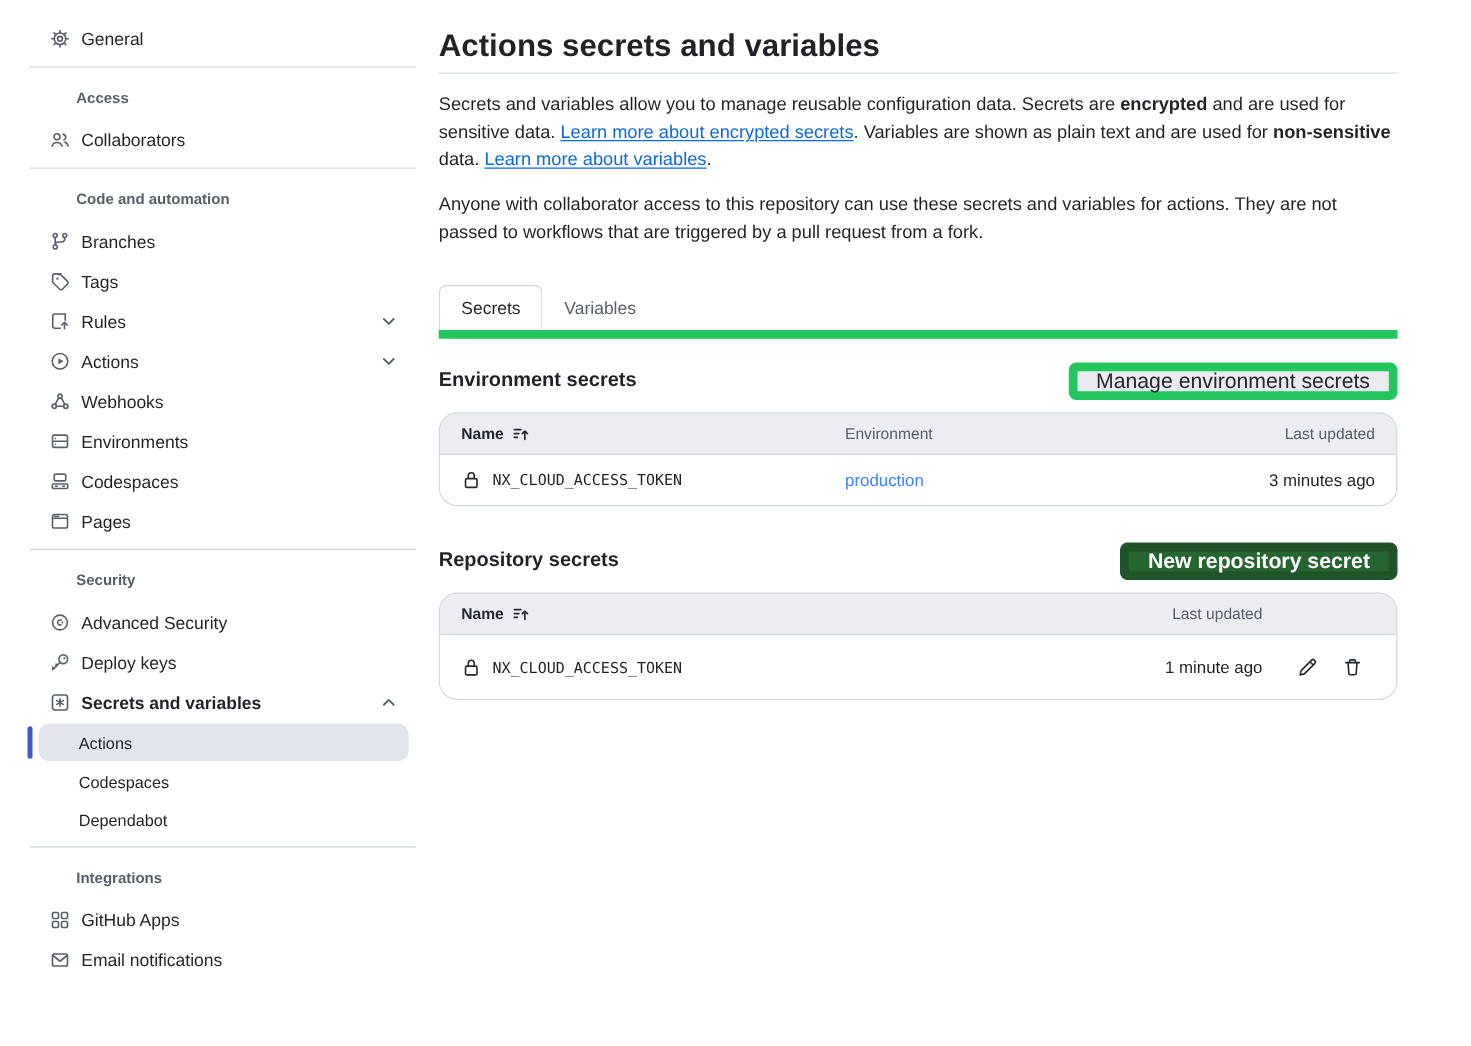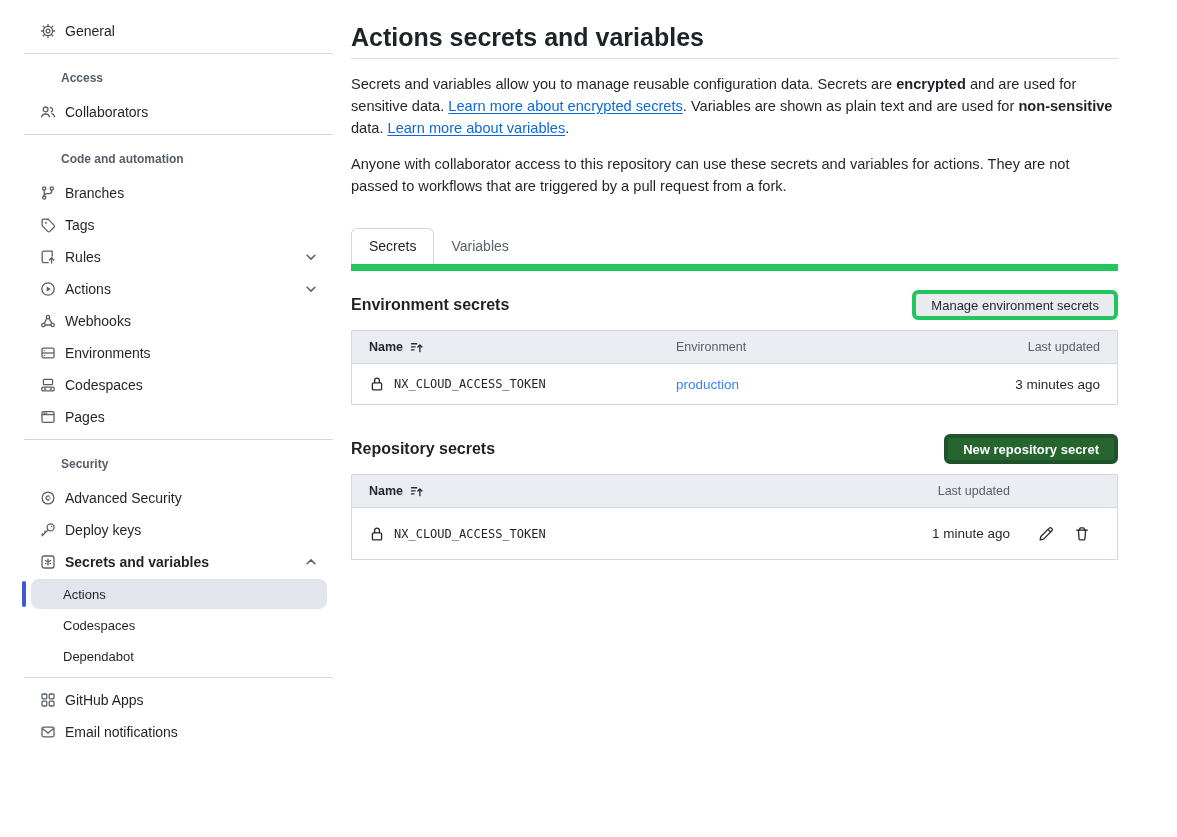--- a/index.html
+++ b/index.html
@@ -51,27 +51,27 @@
   .tab.active {
     border:1px solid #d0d7de; border-bottom:1px solid #ffffff;
     border-radius:6px 6px 0 0; margin-bottom:-1px; background:#fff; color:#1f2328;
   }
   .tab.inactive { color:#57606a; }
 
   .section-head { display:flex; align-items:center; justify-content:space-between; margin-top:19px; }
   .section-title { font-size:16px; font-weight:700; }
   .btn {
     height:30px; display:inline-flex; align-items:center; padding:0 15px;
-    border-radius:6px; font-size:13px; font-weight:500;
-    border:4px solid #22c55e; background:#e9ebef; color:#24292f; cursor:pointer;
+    border-radius:6px; font-size:17px; font-weight:500;
+    border:7px solid #22c55e; background:#e9ebef; color:#24292f; cursor:pointer;
     font-family:inherit;
   }
   .btn-primary { background:#266430; border-color:#20532a; color:#ffffff; font-weight:600; }
 
-  .table { margin-top:10px; border:1px solid #d0d7de; border-radius:1px; overflow:hidden; background:#fff; }
+  .table { margin-top:10px; border:1px solid #d0d7de; border-radius:15px; overflow:hidden; background:#fff; }
   .thead {
     display:flex; align-items:center; height:33px; background:#ebedf3;
     border-bottom:1px solid #d0d7de; font-size:12.5px; color:#57606a;
   }
   .trow { display:flex; align-items:center; background:#fff; }
   .env-row { height:40px; } .repo-row { height:51px; }
   .col-name { flex:0 0 324px; padding-left:17px; display:flex; align-items:center; gap:9px; }
   .col-name-flex { flex:1; padding-left:17px; display:flex; align-items:center; gap:9px; }
   .h-name { font-weight:600; color:#24292f; gap:6px; cursor:pointer; }
   .sort-ic { color:#24292f; } .sort-ic svg { width:15px; height:15px; }
@@ -290,20 +290,21 @@
       <span>Actions</span>
     </div>
     <div class="nav-sub">
       <span>Codespaces</span>
     </div>
     <div class="nav-sub">
       <span>Dependabot</span>
     </div>
 
     <div class="divider"></div>
+    <div class="section-header">Integrations</div>
 
     <div class="nav-item">
       <span class="ic">
           <svg viewBox="0 0 16 16">
             <g fill="none" stroke="currentColor" stroke-width="1.3">
               <rect x="2" y="2" width="4.8" height="4.8" rx="1"></rect>
               <rect x="9.2" y="2" width="4.8" height="4.8" rx="1"></rect>
               <rect x="2" y="9.2" width="4.8" height="4.8" rx="1"></rect>
               <rect x="9.2" y="9.2" width="4.8" height="4.8" rx="1"></rect>
             </g>

